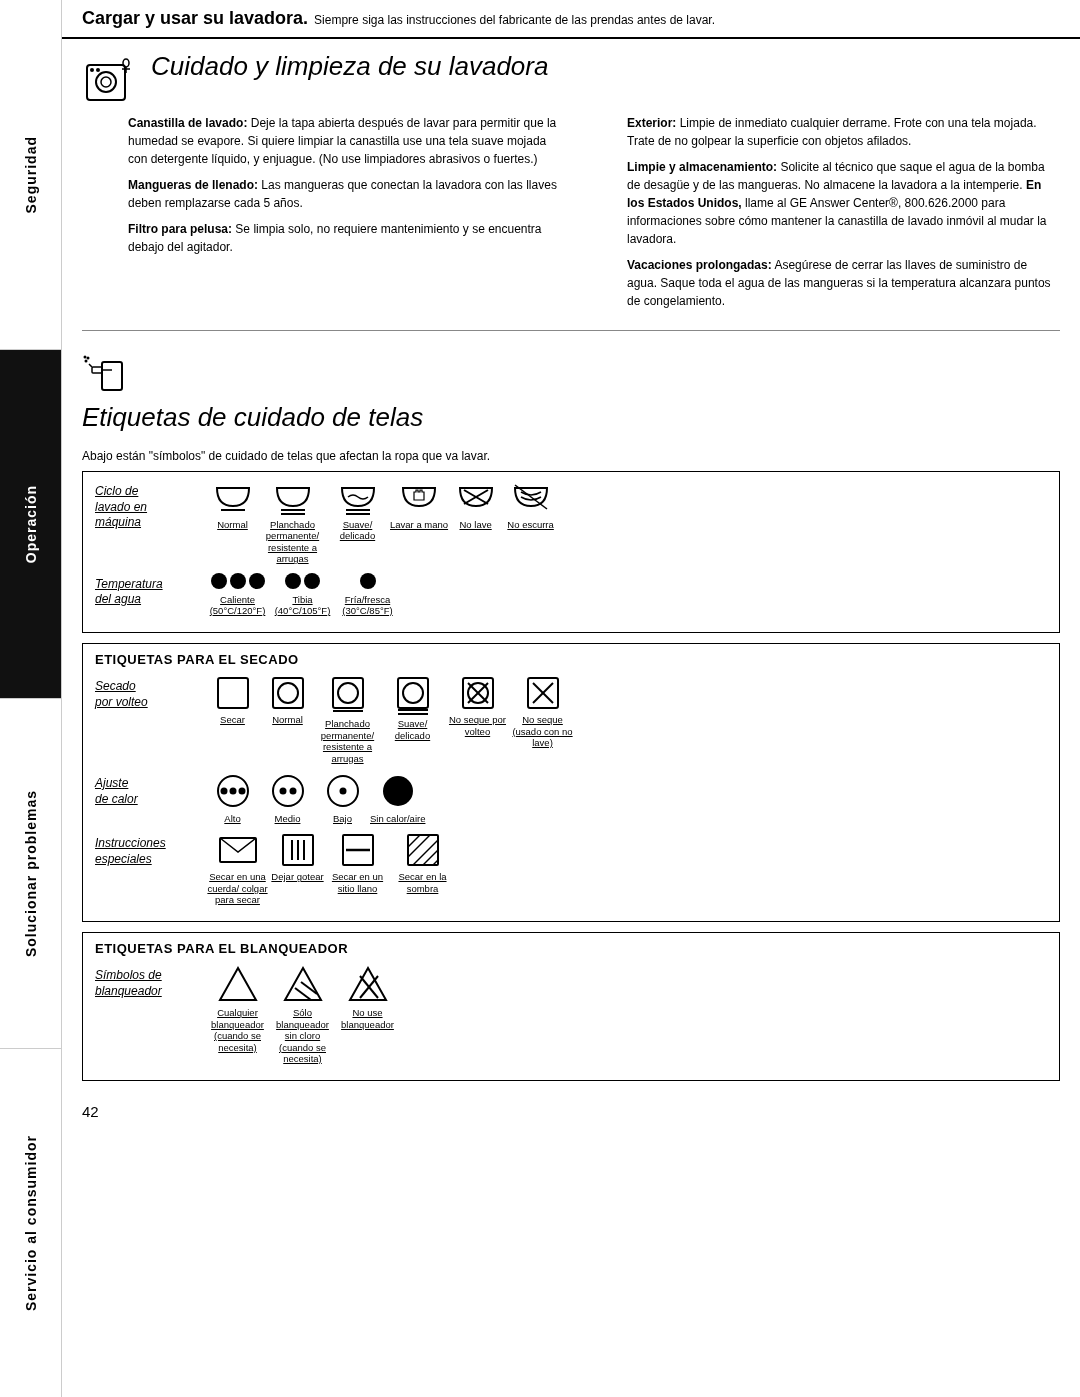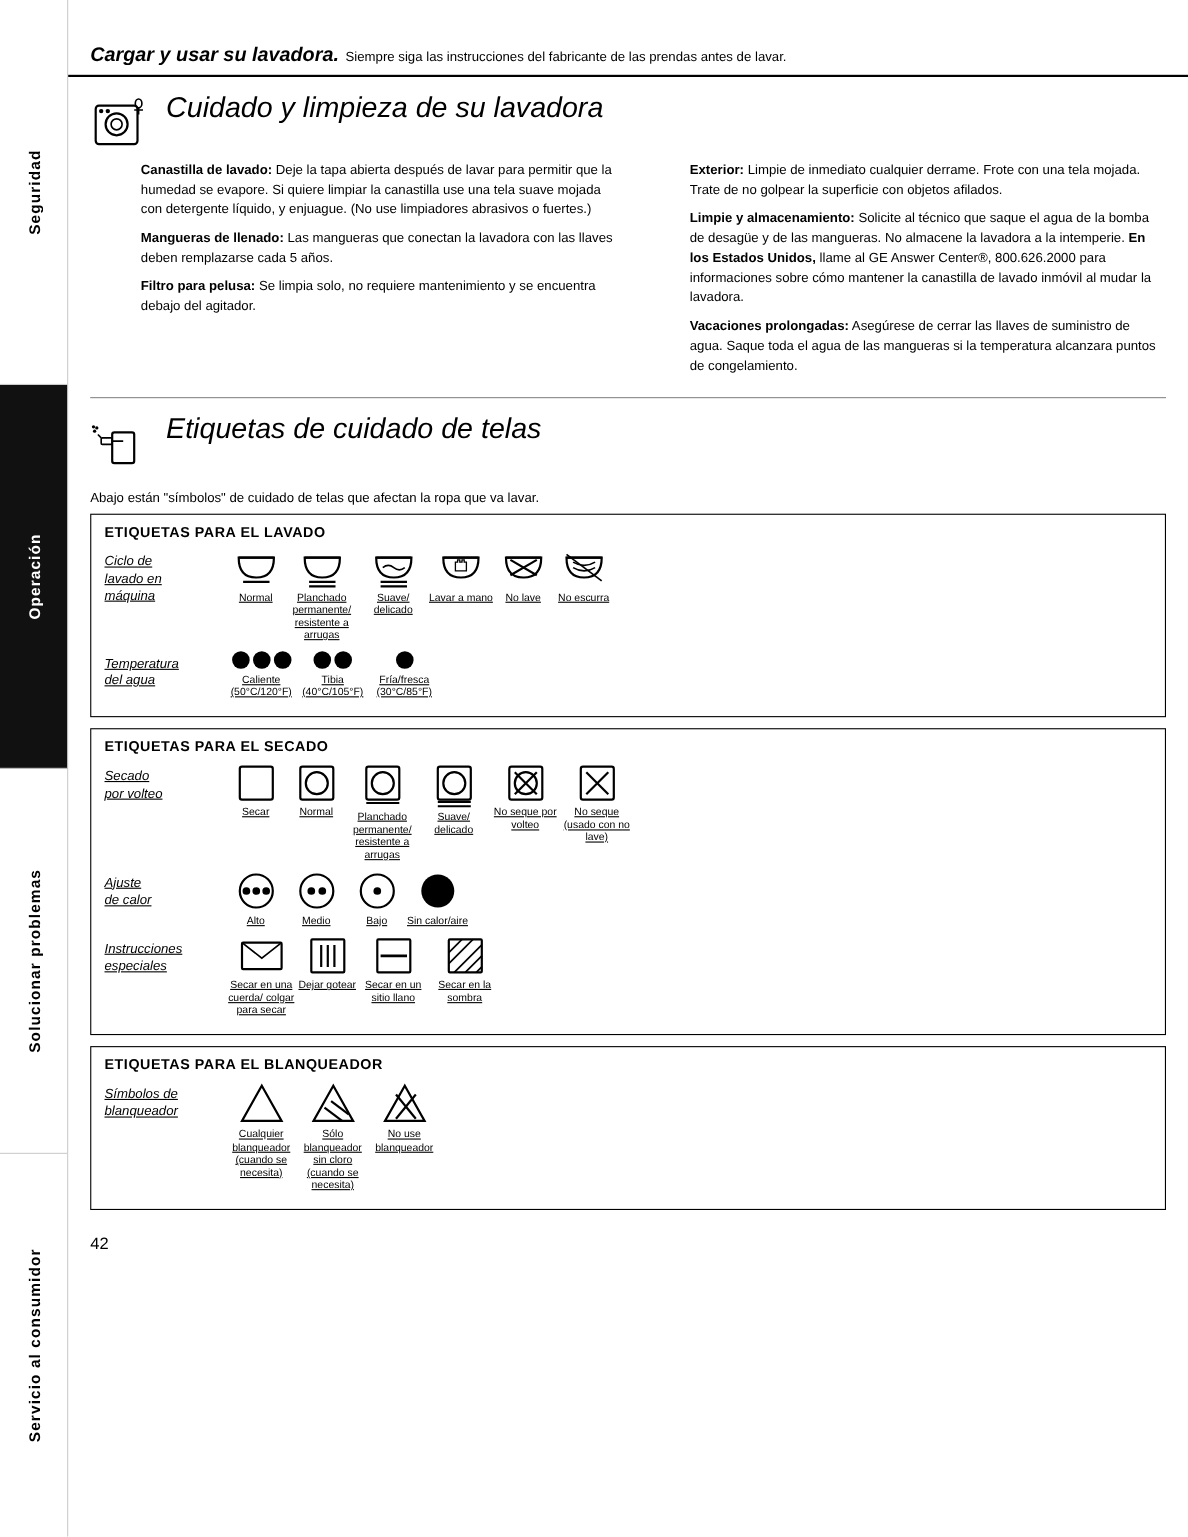--- a/index.html
+++ b/index.html
@@ -73,23 +73,21 @@
     .page-header {
       border-bottom: 2px solid #000;
       padding: 8px 20px 8px 20px;
       display: flex;
       align-items: baseline;
     }
 
     .header-title-bold {
       font-size: 18px;
       font-weight: bold;
-      font-style: italic;
       margin-right: 6px;
-      margin-top: 31px;
     }
 
     
     .section-with-icon {
       display: flex;
       align-items: flex-start;
       padding: 12px 20px 4px 20px;
       text-align: center;
     }
 
@@ -301,21 +299,21 @@
         </p>
         <p>
           <span class="bold-lead">Vacaciones prolongadas:</span>
           Asegúrese de cerrar las llaves de suministro de agua. Saque toda el agua de las mangueras si la temperatura alcanzara puntos de congelamiento.
         </p>
       </div>
     </div>
 
     <hr class="section-divider">
 
-    <div class="section-with-icon" style="padding-bottom:4px;">
+    <div class="section-with-icon" style="padding-bottom:4px;flex-direction:column;">
       <div class="section-icon">
         <svg width="55" height="55" viewBox="0 0 55 55">
 
           <rect x="20" y="15" width="20" height="28" rx="2" fill="none" stroke="#000" stroke-width="2"></rect>
           <rect x="10" y="20" width="10" height="6" rx="1" fill="none" stroke="#000" stroke-width="1.5"></rect>
           <line x1="20" y1="23" x2="30" y2="23" stroke="#000" stroke-width="1.5"></line>
 
           <line x1="10" y1="20" x2="7" y2="17" stroke="#000" stroke-width="1.5"></line>
 
           <circle cx="4" cy="14" r="1.5" fill="#000"></circle>
@@ -325,21 +323,20 @@
       </div>
       <div>
         <h2 class="section-title">Etiquetas de cuidado de telas</h2>
       </div>
     </div>
 
     <div class="etiquetas-section">
       <p class="etiquetas-intro">Abajo están "símbolos" de cuidado de telas que afectan la ropa que va lavar.</p>
 
       <div class="table-box">
-        <div class="table-box-title">ETIQUETAS PARA EL LAVADO</div>
 
         <div class="icon-row">
           <div class="row-label"><em>Ciclo de<br>lavado en<br>máquina</em></div>
           <div class="icons-group">
 
             <div class="icon-item">
               <svg width="40" height="36" viewBox="0 0 40 36">
                 <path d="M4,8 Q4,26 20,26 Q36,26 36,8 Z" fill="none" stroke="#000" stroke-width="2"></path>
                 <line x1="4" y1="8" x2="36" y2="8" stroke="#000" stroke-width="2"></line>
                 <line x1="8" y1="30" x2="32" y2="30" stroke="#000" stroke-width="2"></line>

